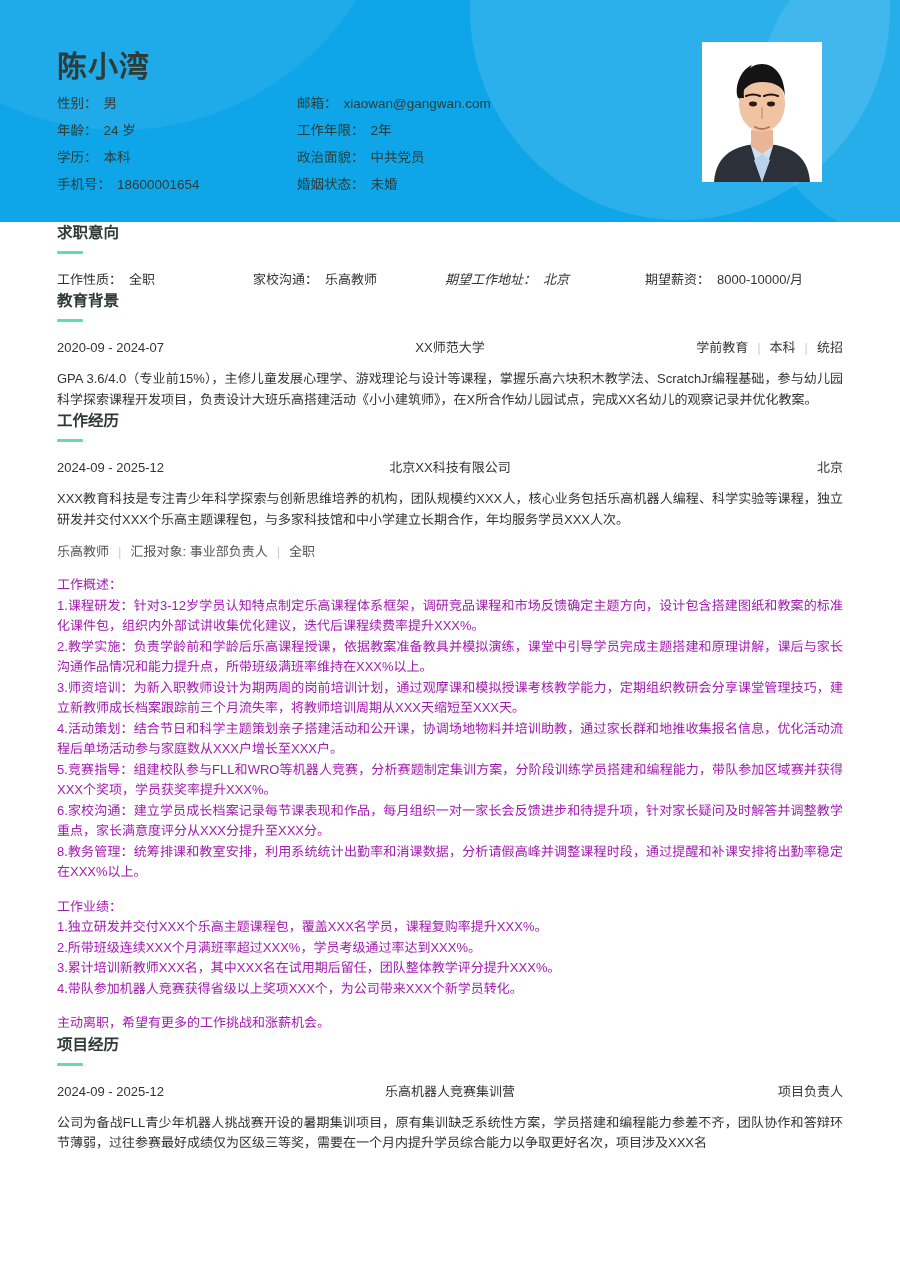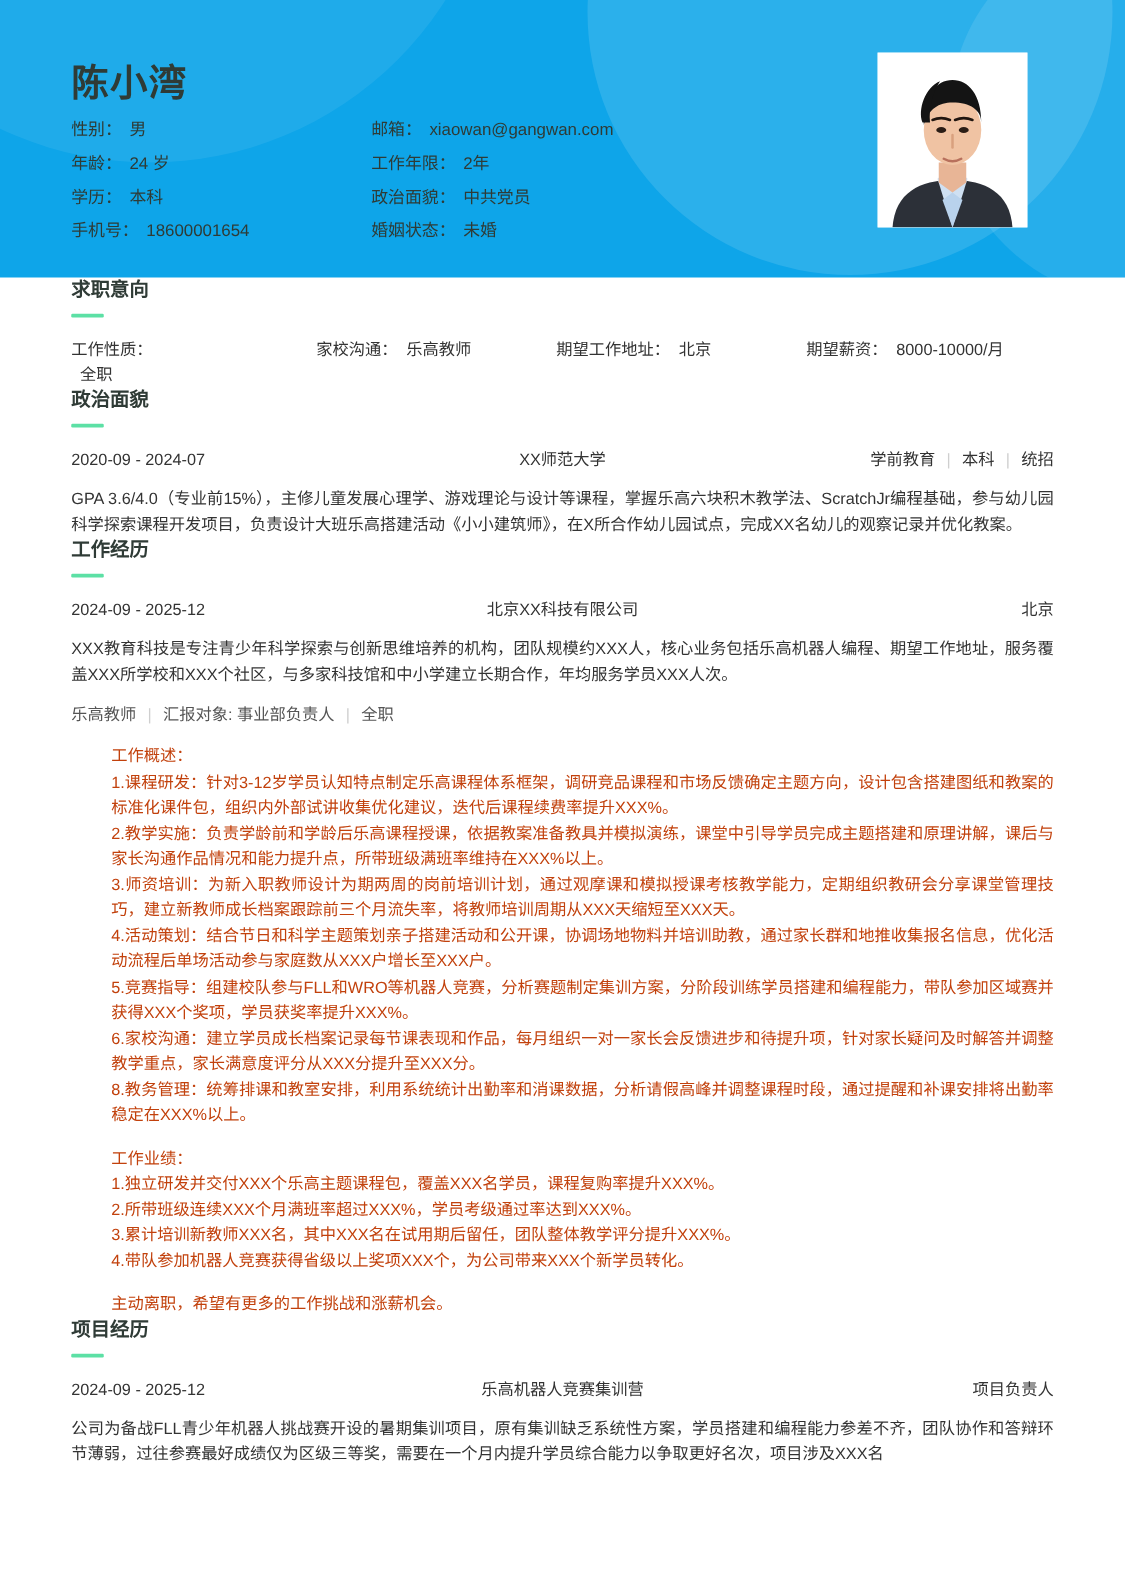--- a/index.html
+++ b/index.html
@@ -76,23 +76,23 @@
     display:flex;
     margin-top:16px;
     font-size:13px;
     line-height:20px;
     color:#333;
   }
   .kv-row + .kv-row { margin-top:15px; }
   .kv { display:flex; white-space:nowrap; }
   .kv .k { color:#333; }
   .kv .v { margin-left:7px; color:#333; }
-  .kv-c1 { width:196px;flex-direction:column; }
+  .kv-c1 { width:196px; }
   .kv-c2 { width:192px; }
-  .kv-c3 { width:200px; }
+  .kv-c3 { width:200px;font-style:italic; }
   .kv-c4 { width:auto; }
 
   .entry-row {
     display:flex;
     align-items:baseline;
     margin-top:16px;
     font-size:13px;
     line-height:20px;
     color:#333;
   }
@@ -115,25 +115,24 @@
     color:#555;
     margin-top:12px;
     display:flex;
     align-items:center;
   }
   .meta-sep { color:#cfcfcf; margin:0 9px; }
 
   .block {
     font-size:13px;
     line-height:20.5px;
-    color:#c2410c;
+    color:#a21caf;
     margin-top:13px;
     white-space:pre-wrap;
     text-align:justify;
-    margin-left:32px;
   }
   .block-tight { margin-top:0; }
   .spacer { height:14px; }
 </style>
 </head>
 <body>
 
 <div class="page">
 
   <div class="header">
@@ -222,21 +221,21 @@
         <div class="kv kv-c4">
           <span class="k">期望薪资：</span>
           <span class="v">8000-10000/月</span>
         </div>
       </div>
 
     </div>
 
     <div class="section">
       <div class="section-head">
-        <div class="section-title">政治面貌</div>
+        <div class="section-title">教育背景</div>
         <div class="section-rule"></div>
       </div>
 
       <div class="entry-row">
         <div class="entry-date">2020-09 - 2024-07</div>
         <div class="entry-mid">XX师范大学</div>
         <div class="entry-right">
           <span class="tag-list">
             <span>学前教育</span>
             <span class="tag-sep">|</span>
@@ -255,21 +254,21 @@
         <div class="section-title">工作经历</div>
         <div class="section-rule"></div>
       </div>
 
       <div class="entry-row">
         <div class="entry-date">2024-09 - 2025-12</div>
         <div class="entry-mid">北京XX科技有限公司</div>
         <div class="entry-right">北京</div>
       </div>
 
-      <div class="para">XXX教育科技是专注青少年科学探索与创新思维培养的机构，团队规模约XXX人，核心业务包括乐高机器人编程、期望工作地址，服务覆盖XXX所学校和XXX个社区，与多家科技馆和中小学建立长期合作，年均服务学员XXX人次。</div>
+      <div class="para">XXX教育科技是专注青少年科学探索与创新思维培养的机构，团队规模约XXX人，核心业务包括乐高机器人编程、科学实验等课程，独立研发并交付XXX个乐高主题课程包，与多家科技馆和中小学建立长期合作，年均服务学员XXX人次。</div>
 
       <div class="meta-row">
         <span>乐高教师</span>
         <span class="meta-sep">|</span>
         <span>汇报对象: 事业部负责人</span>
         <span class="meta-sep">|</span>
         <span>全职</span>
       </div>
 
       <div class="block">工作概述：</div>

